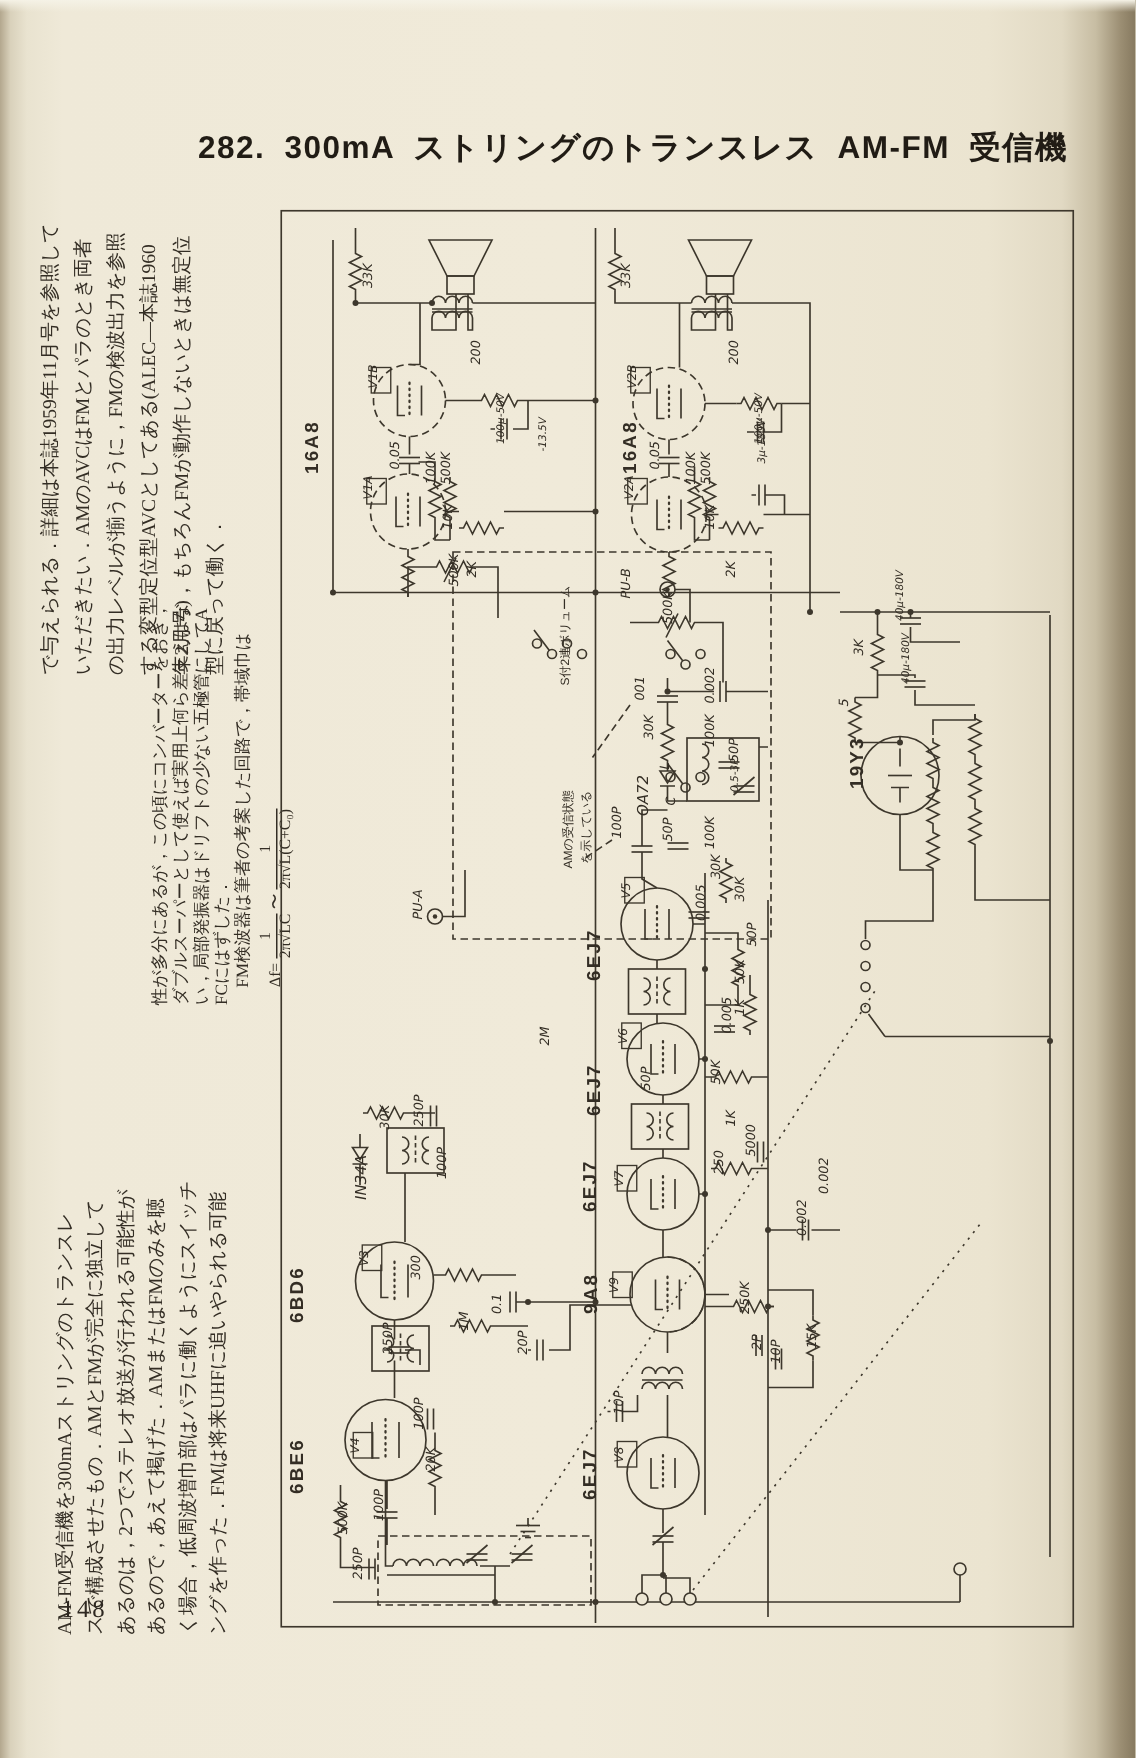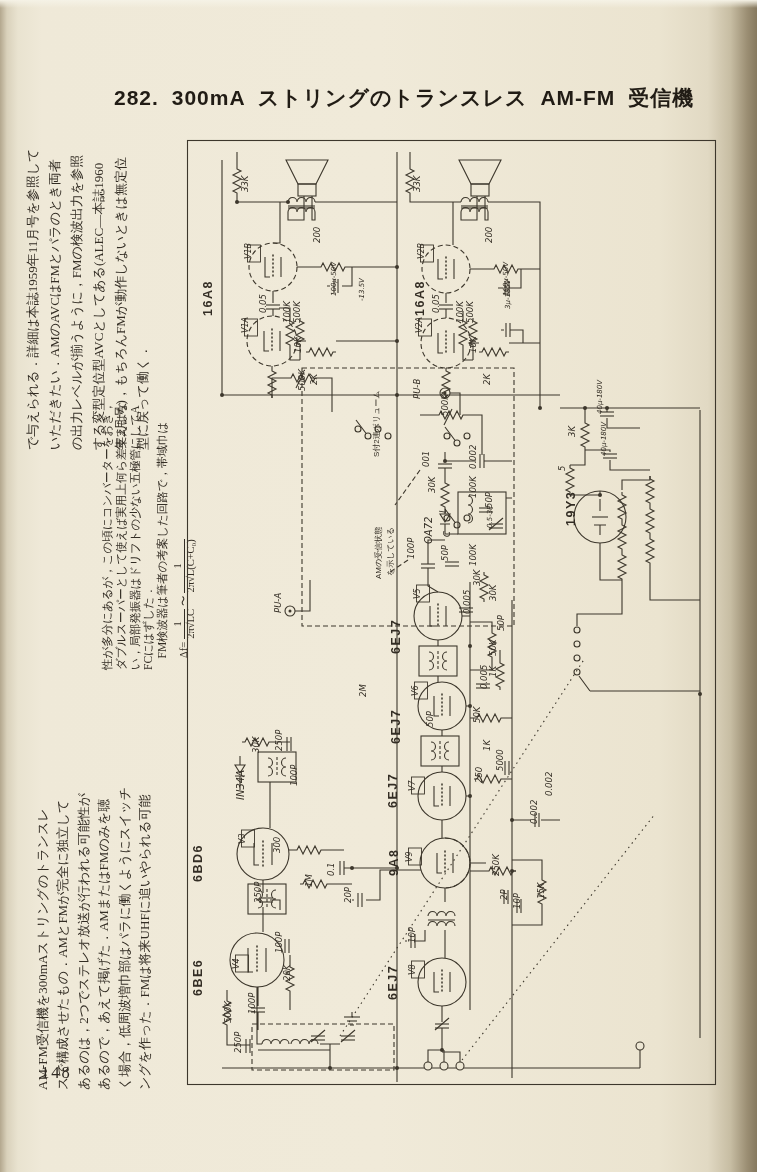--- a/index.html
+++ b/index.html
@@ -1,21 +1,21 @@
 <!DOCTYPE html>
 <html><head>
 <meta charset="utf-8">
 <style>
   html,body{margin:0;padding:0;background:#d8d2c0;}
   .page{position:relative;width:757px;height:1172px;overflow:hidden;
     background:linear-gradient(90deg,#b3a78e 0px,#d9d1bb 7px,#e9e3d0 18px,#efe9d8 42px,#f0ead9 50%,#ebe4d0 87%,#e1d9c3 93.5%,#c7bda3 96.5%,#9b8e73 98.7%,#86795f 100%);
     font-family:"Liberation Serif",serif;}
   .page::before{content:"";position:absolute;left:0;top:0;right:0;height:8px;
     background:linear-gradient(#f5f2e6,rgba(245,242,230,0));pointer-events:none;}
-  .title{position:absolute;left:114px;top:84px;font-family:"Liberation Sans",sans-serif;
+  .title{position:absolute;left:132px;top:84px;font-family:"Liberation Sans",sans-serif;
     font-weight:700;font-size:21px;color:#211c15;letter-spacing:1px;word-spacing:6px;white-space:nowrap;}
   .pagenum{position:absolute;left:41px;top:1063px;font-size:16.5px;color:#2e2821;letter-spacing:2px;}
   .para{position:absolute;transform-origin:0 0;transform:rotate(-90deg);color:#332d24;}
   #para-a{left:33px;top:1090px;width:348px;height:126px;font-size:13px;line-height:20.4px;}
   #para-b{left:101px;top:670px;width:227px;height:94px;font-size:11.5px;line-height:13.8px;}
   #para-c{left:22px;top:450px;width:340px;height:136px;font-size:13px;line-height:22px;}
   .ln{white-space:nowrap;}
   .fline{margin-top:2px;padding-left:12px;font-size:10.5px;white-space:nowrap;}
   .frac{display:inline-block;text-align:center;vertical-align:middle;margin:0 3px;}
   .fn{display:block;border-bottom:1px solid #332d24;line-height:1.15;padding:0 5px;}

